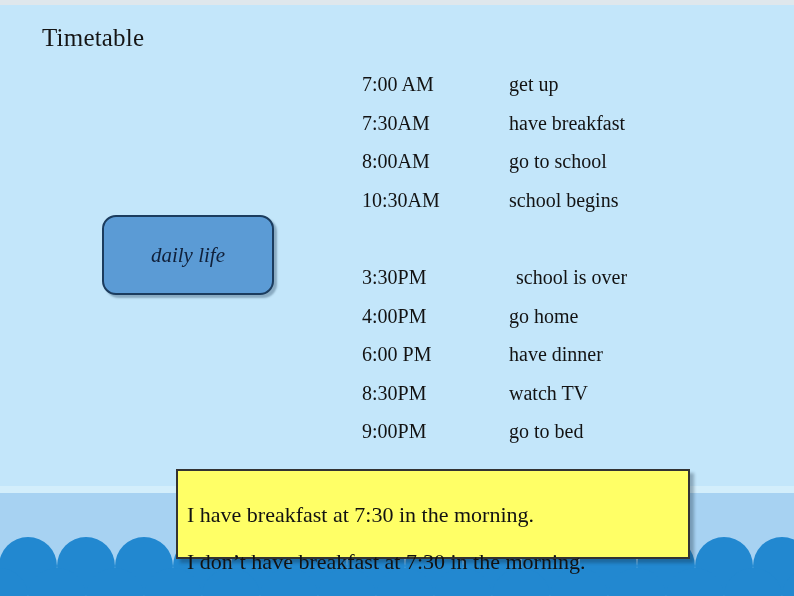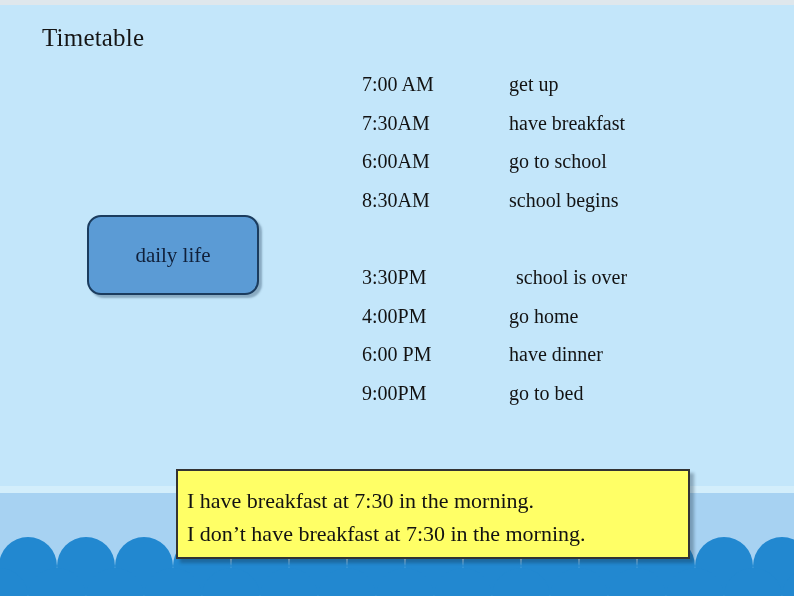--- a/index.html
+++ b/index.html
@@ -98,31 +98,32 @@
   .tt-act {
     position: absolute;
     left: 147px;
     top: 0;
   }
   .tt-row.indent .tt-act { left: 154px; }
 
   
   .daily-box {
     position: absolute;
-    left: 87px;
+    left: 102px;
     top: 215px;
     width: 168px;
     height: 76px;
     background: #5b9bd5;
     border: 2px solid #1b3c5e;
     border-radius: 14px;
     box-shadow: 3px 3px 2px rgba(30,60,90,0.35);
     display: flex;
     align-items: center;
     justify-content: center;
+    font-style: italic;
   }
   .daily-box-label {
     font-size: 21px;
     color: #10203a;
   }
 
   
   .callout {
     position: absolute;
     left: 176px;
@@ -133,20 +134,21 @@
     border: 2px solid #333333;
     box-shadow: 4px 4px 3px rgba(20,40,60,0.32);
     box-sizing: border-box;
     padding: 13px 0 0 9px;
   }
   .callout-line {
     font-size: 22px;
     color: #121212;
     line-height: 33px;
     white-space: nowrap;
+    margin-top: 14px;
   }
 </style>
 </head>
 <body>
 
 <div id="slide">
 
   <div class="band-top"></div>
   <div class="band-main"></div>
   <div class="band-mid"></div>
@@ -197,42 +199,46 @@
   <div class="timetable" id="timetable">
       <div class="tt-row">
         <span class="tt-time">7:00 AM</span>
         <span class="tt-act">get up</span>
       </div>
       <div class="tt-row">
         <span class="tt-time">7:30AM</span>
         <span class="tt-act">have breakfast</span>
       </div>
       <div class="tt-row">
-        <span class="tt-time">6:00AM</span>
+        <span class="tt-time">8:00AM</span>
         <span class="tt-act">go to school</span>
       </div>
       <div class="tt-row">
-        <span class="tt-time">8:30AM</span>
+        <span class="tt-time">10:30AM</span>
         <span class="tt-act">school begins</span>
       </div>
       <div class="tt-row indent">
       </div>
       <div class="tt-row indent">
         <span class="tt-time">3:30PM</span>
         <span class="tt-act">school is over</span>
       </div>
       <div class="tt-row">
         <span class="tt-time">4:00PM</span>
         <span class="tt-act">go home</span>
       </div>
       <div class="tt-row">
         <span class="tt-time">6:00 PM</span>
         <span class="tt-act">have dinner</span>
       </div>
       <div class="tt-row">
+        <span class="tt-time">8:30PM</span>
+        <span class="tt-act">watch TV</span>
+      </div>
+      <div class="tt-row">
         <span class="tt-time">9:00PM</span>
         <span class="tt-act">go to bed</span>
       </div>
     </div>
 
   <div class="callout" id="callout">
       <div class="callout-line">I have breakfast at 7:30 in the morning.</div>
       <div class="callout-line">I don’t have breakfast at 7:30 in the morning.</div>
     </div>
 

